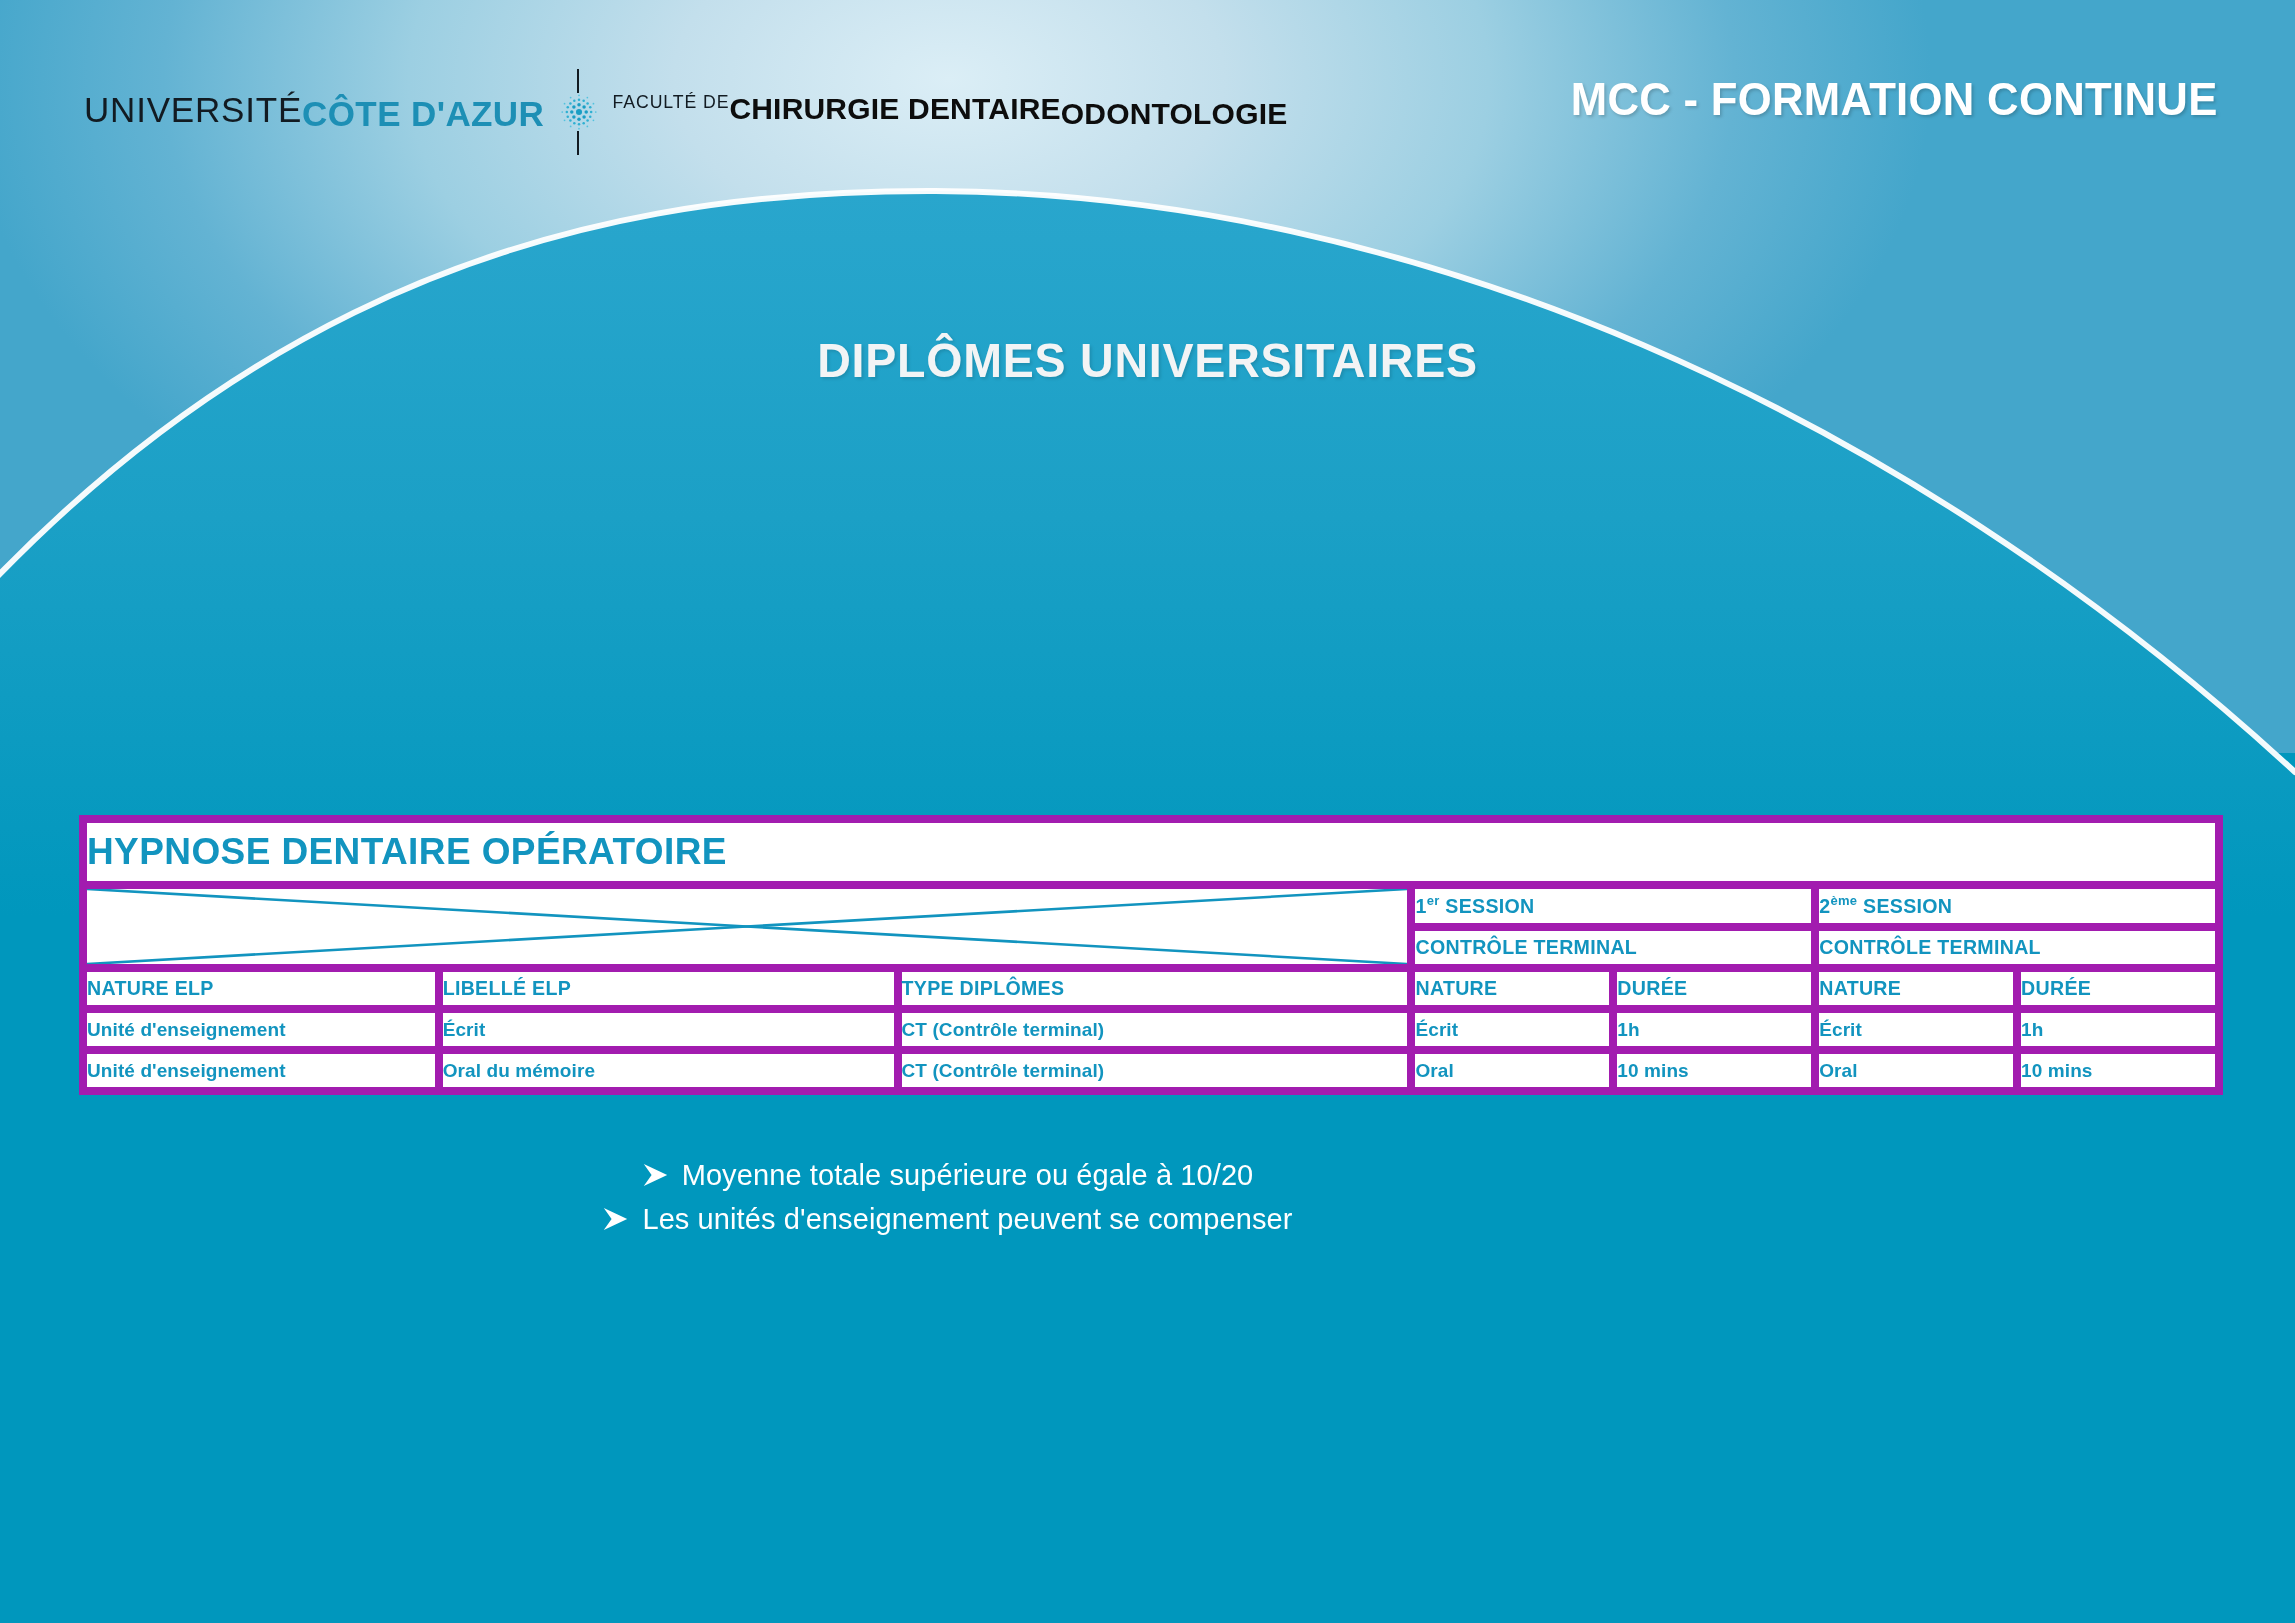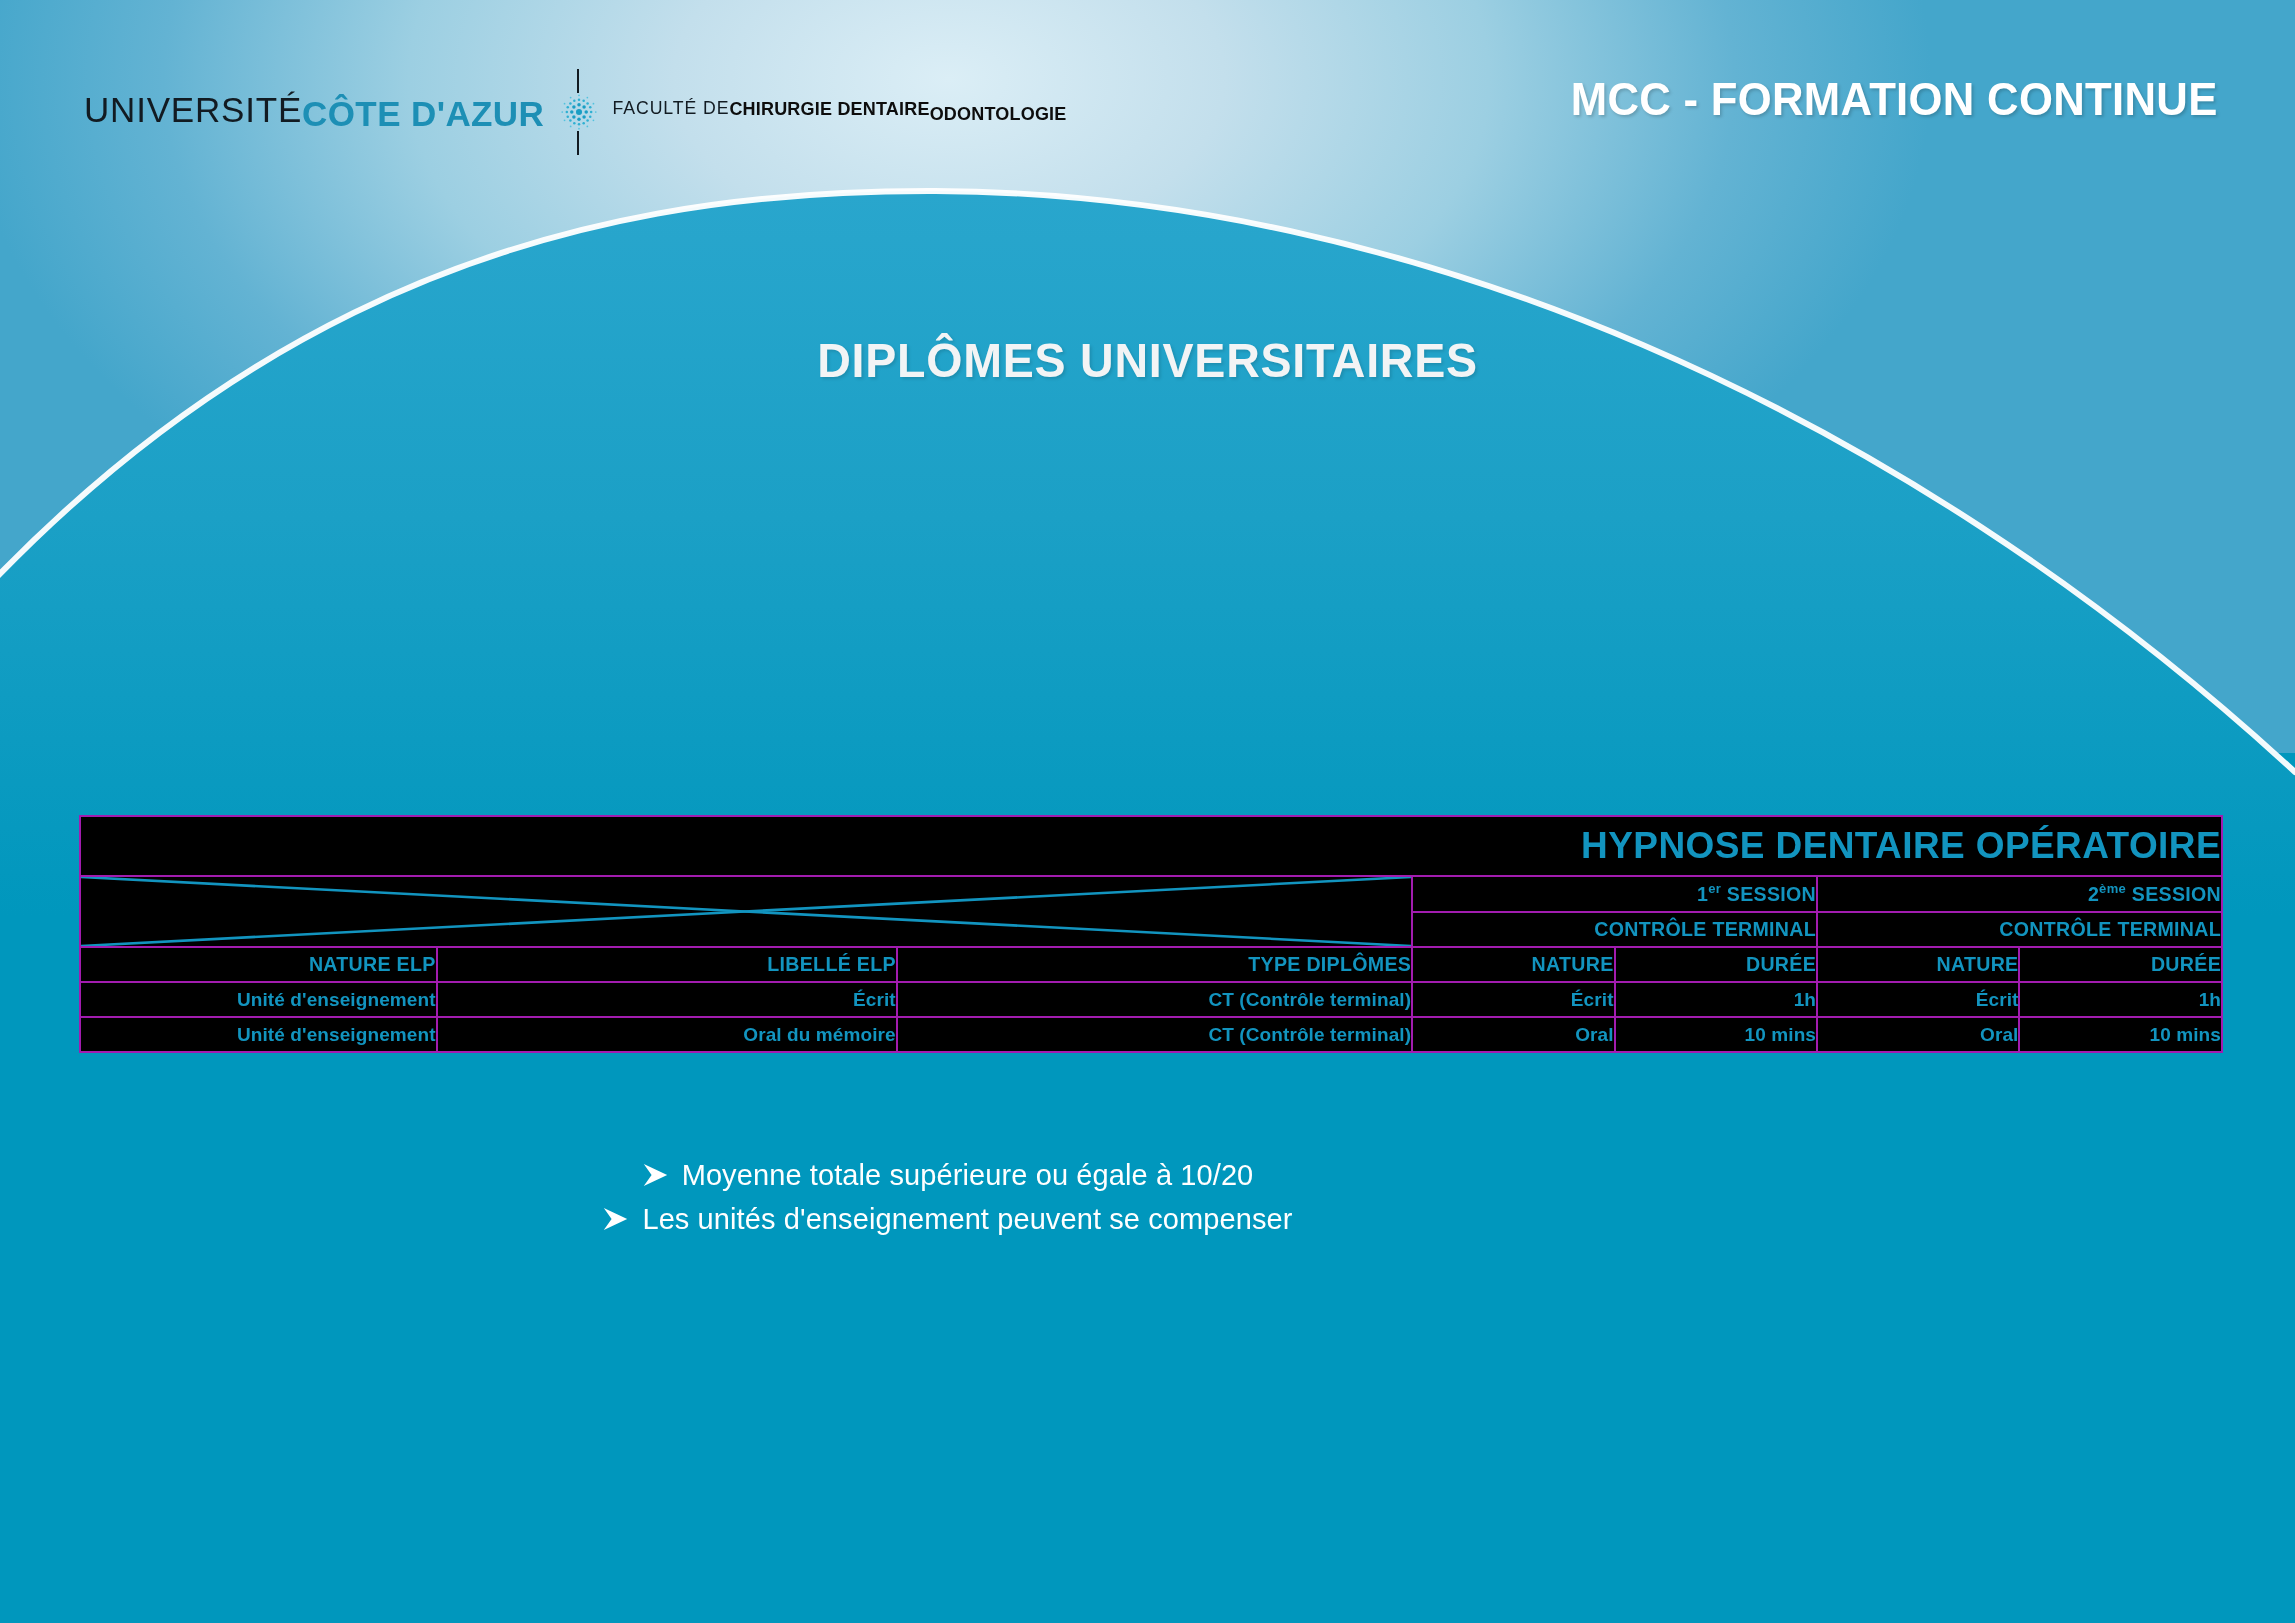--- a/index.html
+++ b/index.html
@@ -88,21 +88,21 @@
     line-height: 1.0;
   }
   .logo-fac .f0 {
     font-size: 17.7px;
     letter-spacing: 0.9px;
     color: #121b22;
     font-weight: 400;
     margin-bottom: 5.9px;
   }
   .logo-fac .f1, .logo-fac .f2 {
-    font-size: 18px;
+    font-size: 30px;
     letter-spacing: 0.2px;
     color: #0d0d0d;
     font-weight: 700;
   }
   .logo-fac .f2 { margin-top: 5.2px; }
 
   
   .mcc-title {
     position: absolute;
     right: 77px;
@@ -138,23 +138,23 @@
     left: 79px;
     top: 815px;
     width: 2144px;
   }
   table.mcc {
     width: 100%;
     border-collapse: collapse;
     table-layout: fixed;
   }
   table.mcc td {
-    border: 2px solid #a21caf;
-    background: #000000;
-    text-align: right;
+    border: 8px solid #a21caf;
+    background: #ffffff;
+    text-align: left;
     vertical-align: middle;
     padding: 0;
     color: #1294bf;
   }
   td.title-cell {
     height: 58px;
     font-size: 37px;
     font-weight: 700;
     letter-spacing: 0.4px;
     transform: scaleX(1);

